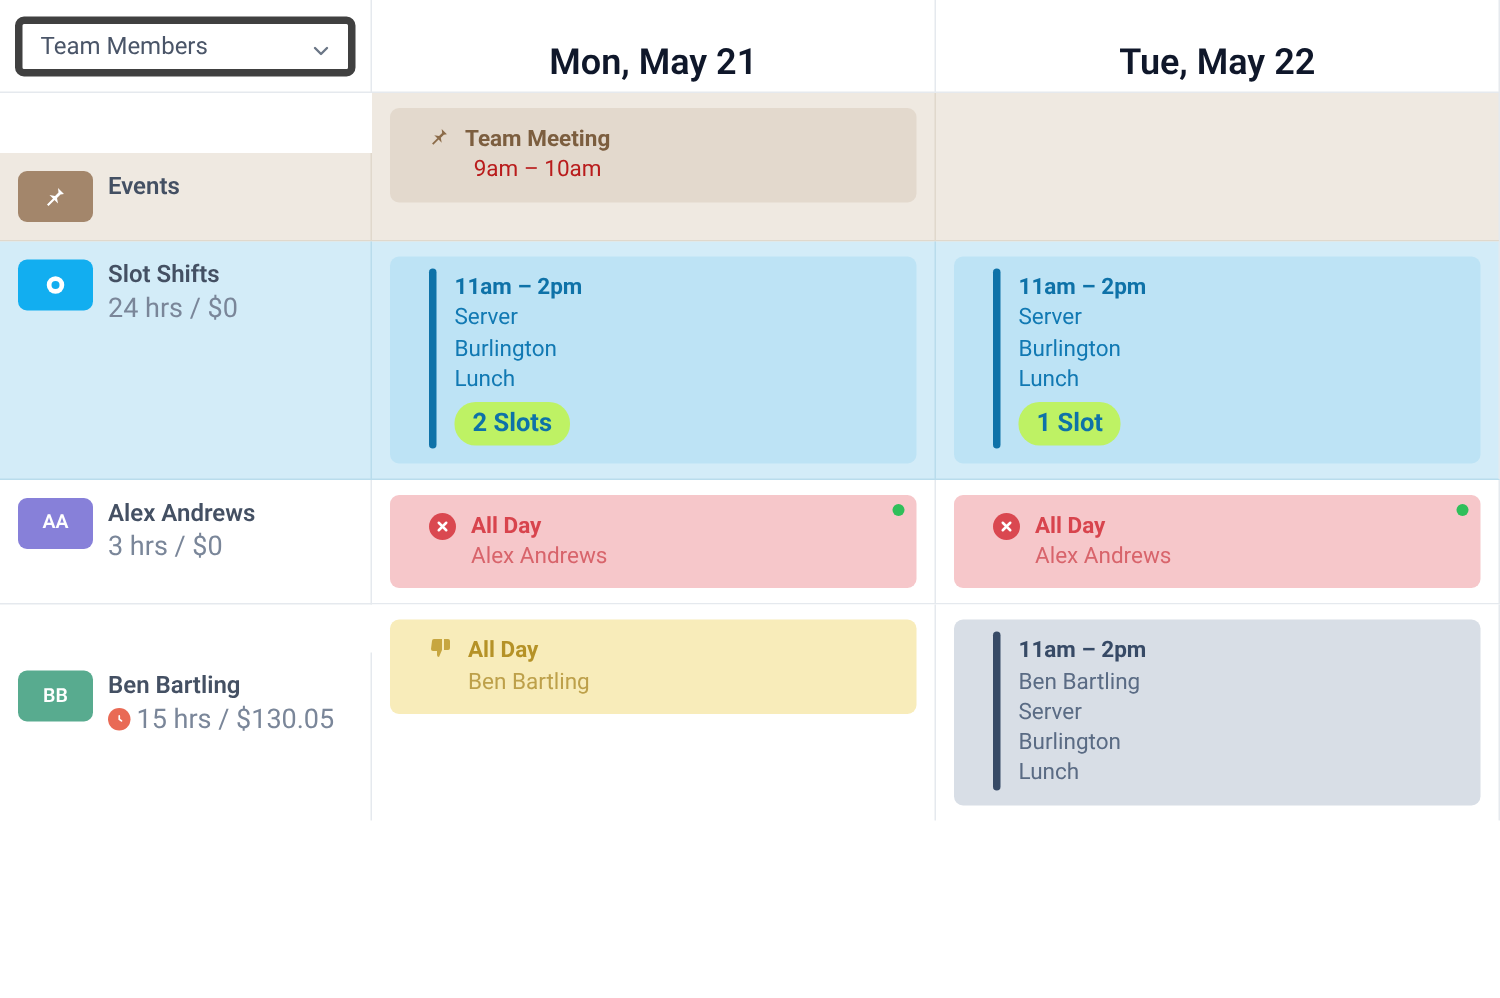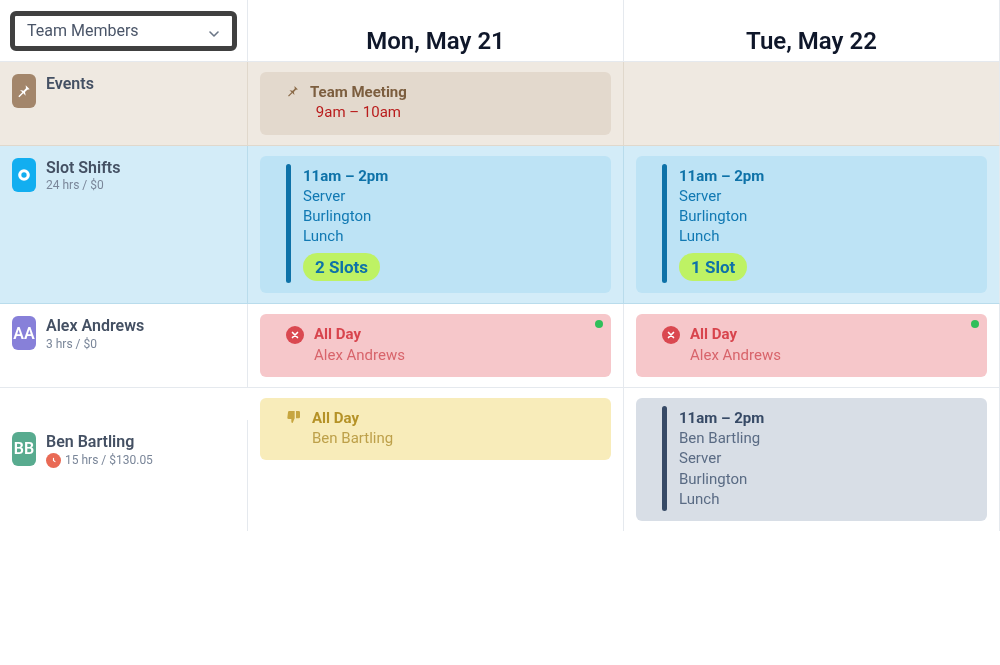--- a/index.html
+++ b/index.html
@@ -49,29 +49,29 @@
     cursor: pointer;
   }
   .chevron {
     width: 12px; height: 12px; display:inline-block;
   }
   .row-side {
     display:flex; align-items:flex-start; gap:10px;
     padding: 12px 10px 12px 12px;
   }
   .side-icon {
-    width: 24px; height: 34px; border-radius: 6px;
+    width: 50px; height: 34px; border-radius: 6px;
     display:flex; align-items:center; justify-content:center;
     flex-shrink:0;
     color:#fff;
     font-weight:600;
-    font-size:16px;
+    font-size:13px;
   }
   .side-text .title { font-size: 16px; font-weight:600; color:#445063; line-height:1.3;}
-  .side-text .sub { font-size: 12px; color:#7a8699; line-height:1.3; display:flex; align-items:center; gap:4px;}
+  .side-text .sub { font-size: 18px; color:#7a8699; line-height:1.3; display:flex; align-items:center; gap:4px;}
   .events-bg { background:#efe9e1; }
   .open-bg { background:#d3ecf8; }
   .white-bg { background:#fff; }
 
   
   .card {
     border-radius: 6px;
     padding: 10px 14px 12px 26px;
     position: relative;
     line-height:1.35;
@@ -159,21 +159,21 @@
       </span>
     </div>
   </div>
   <div class="header-cell">
     <span class="day-header">Mon, May 21</span>
   </div>
   <div class="header-cell">
     <span class="day-header">Tue, May 22</span>
   </div>
 
-  <div class="row-side events-bg row-events" style="border-right:1px solid #e0d8cc;border-bottom:1px solid #e0d8cc;">
+  <div class="row-side events-bg row-events" style="border-right:1px solid #e0d8cc;border-bottom:1px solid #e0d8cc;margin-top:40px;">
     <div class="side-icon" style="background:#a3866b;">
       <svg viewBox="0 0 24 24" width="16" height="16" fill="#fff">
           <path d="M14 3l7 7-3 1-4 4 1 6-5-5-6 6 0-2 6-6-5-5 6 1 4-4z" opacity="0"></path>
           <path d="M16 3c.6 0 1 .4 1 1 0 .3-.1.5-.3.7L15 6.4l2.6 2.6 1.7-1.7c.4-.4 1-.4 1.4 0 .4.4.4 1 0 1.4L13 16.4V20l-2 2-2-6-5 5H2v-2l5-5-6-2 2-2h3.6L14 2.3c.2-.2.4-.3.7-.3H16z" opacity="0"></path>
           <path d="M13 3l8 8-3 .5-3.5 3.5.5 5-4-4L5 22l-1-1 6-6-4-4 5 .5L14.5 8 15 5z" opacity="0"></path>
           <path d="M5 21l6-6M14 3c0 0 3 0 4 1s1 4 1 4l-4 4 1 5-3-3-6 6-1-1 6-6-3-3 5 1 4-4s-3 0-4-1-1-4-1-4z" opacity="0"></path>
           <path d="M15 2a1 1 0 0 1 .7.3l6 6A1 1 0 0 1 21 10l-3.6-.4L14 13l.9 5.3a1 1 0 0 1-1.7.9L10 16 4.7 21.3a1 1 0 0 1-1.4-1.4L8.6 14.6 5.4 11.4a1 1 0 0 1 .9-1.7L11.6 10 15 6.6 14.6 3A1 1 0 0 1 15 2z" opacity="0"></path>
           <path d="M14.5 3.5L20.5 9.5 17 10 13.5 13.5 14.5 19 11 15.5 5 21.5 3.5 20 9.5 14 6 10.5 11.5 11.5 15 8 14.5 3.5z"></path>
         </svg>
     </div>

